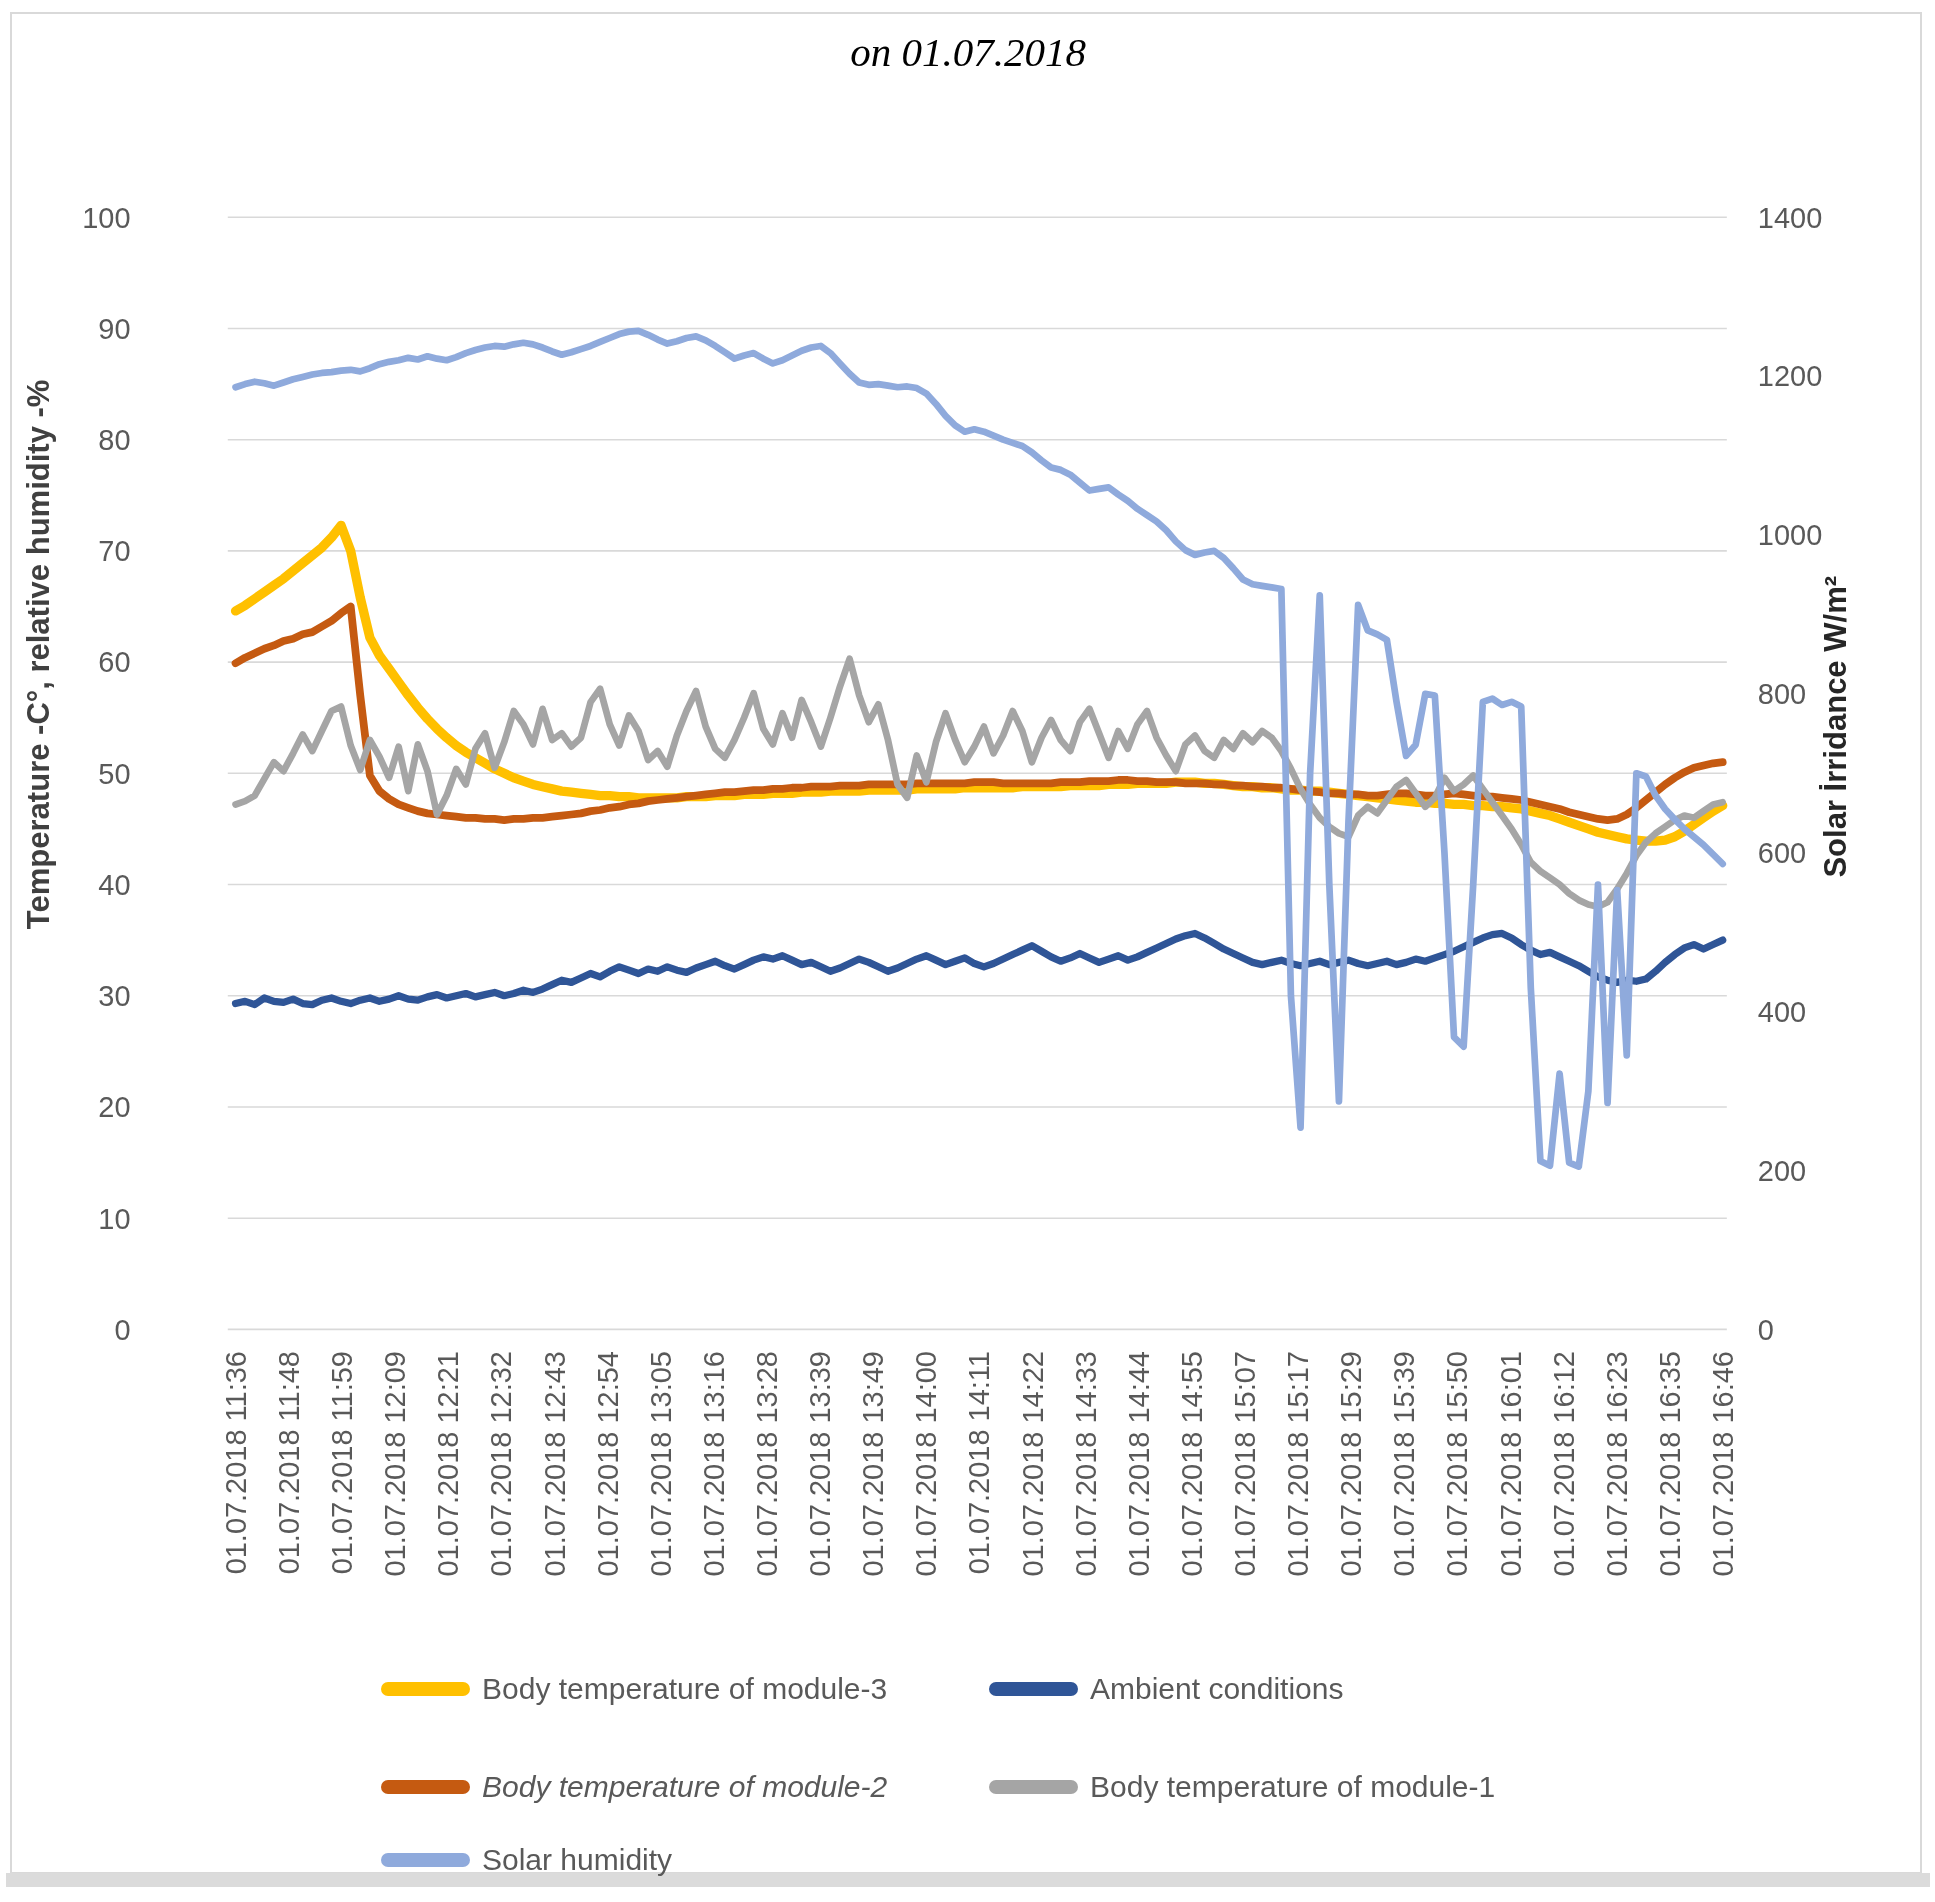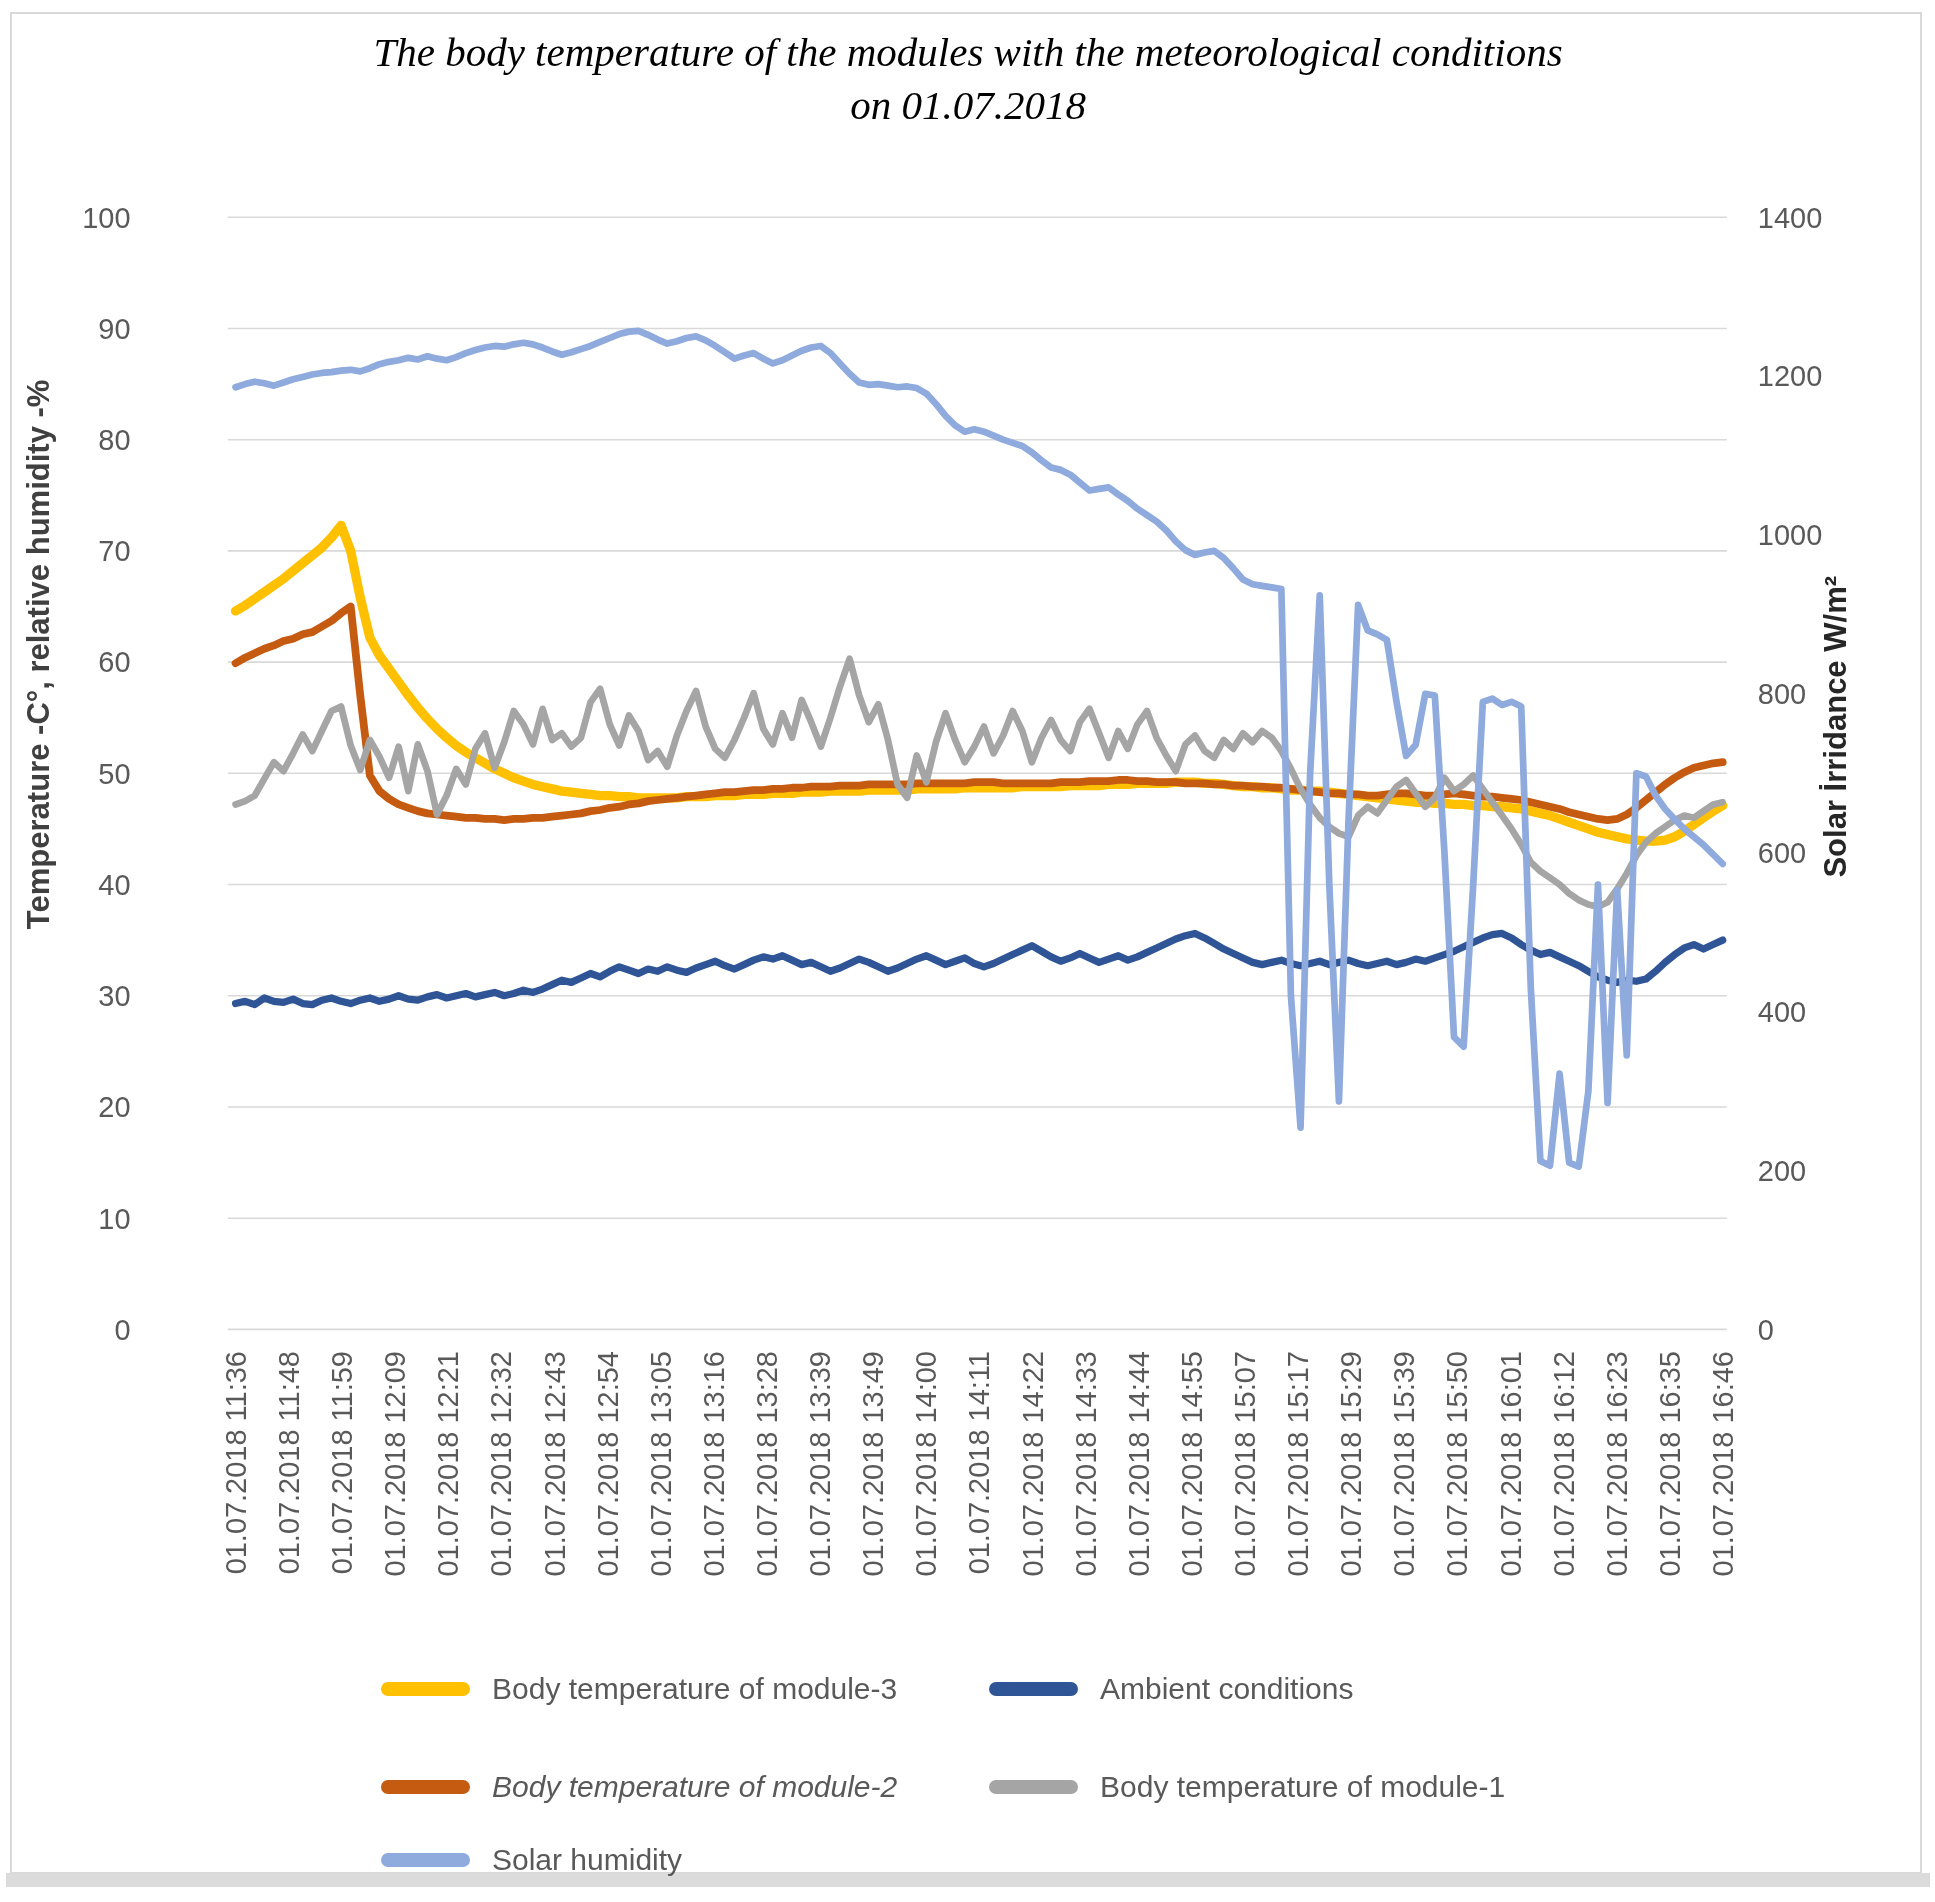--- a/index.html
+++ b/index.html
@@ -32,40 +32,39 @@
     color:#000000;
     z-index:3;
   }
   svg.chart{
     position:absolute;left:0;top:0;
     z-index:2;
   }
   #legend{position:absolute;left:0;top:0;z-index:4;}
   .legend-item{
     position:absolute;
-    display:flex;align-items:center;gap:22px;
+    display:flex;align-items:center;gap:12px;
     height:29px;
   }
   .legend-swatch{
     display:inline-block;
     width:89px;height:14px;border-radius:7.2px;
     flex:0 0 auto;
   }
   .legend-label{
     font-size:30px;color:#595959;white-space:nowrap;
     line-height:1;
   }
 </style>
 </head>
 <body>
 
 <div class="frame"></div>
 
 <div class="title">
-  <div>The body temperature of the modules with the meteorological conditions</div>
   <div>on 01.07.2018</div>
 </div>
 
 <svg class="chart" id="chart" width="1936" height="1902" viewBox="0 0 3742 3677">
     <line x1="440" y1="420" x2="3338" y2="420" stroke="#D9D9D9" stroke-width="3"></line>
     <text x="252" y="440" text-anchor="end" font-size="56" fill="#595959">100</text>
     <line x1="440" y1="635" x2="3338" y2="635" stroke="#D9D9D9" stroke-width="3"></line>
     <text x="252" y="655" text-anchor="end" font-size="56" fill="#595959">90</text>
     <line x1="440" y1="850" x2="3338" y2="850" stroke="#D9D9D9" stroke-width="3"></line>
     <text x="252" y="870" text-anchor="end" font-size="56" fill="#595959">80</text>

